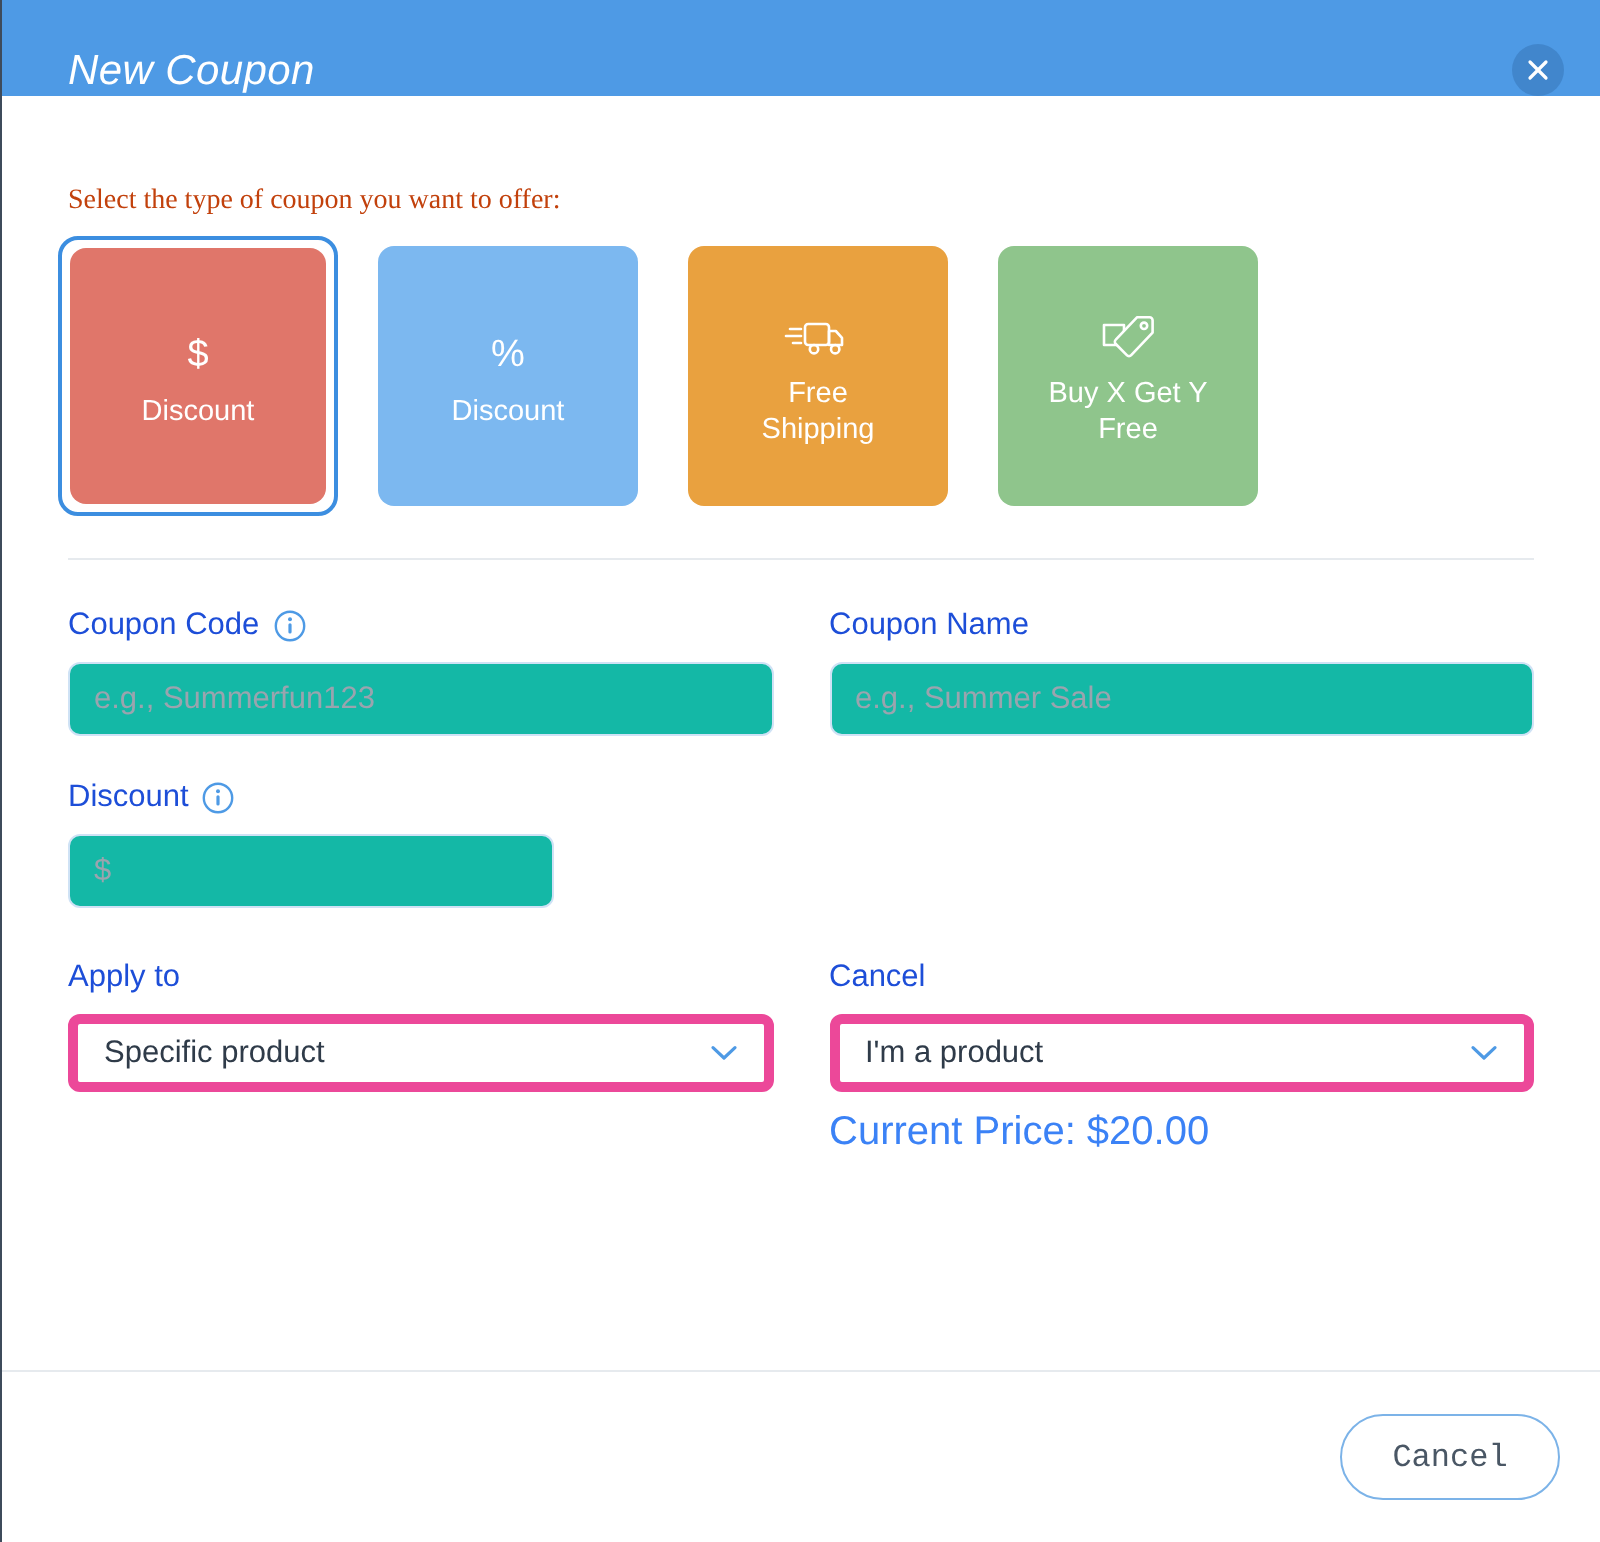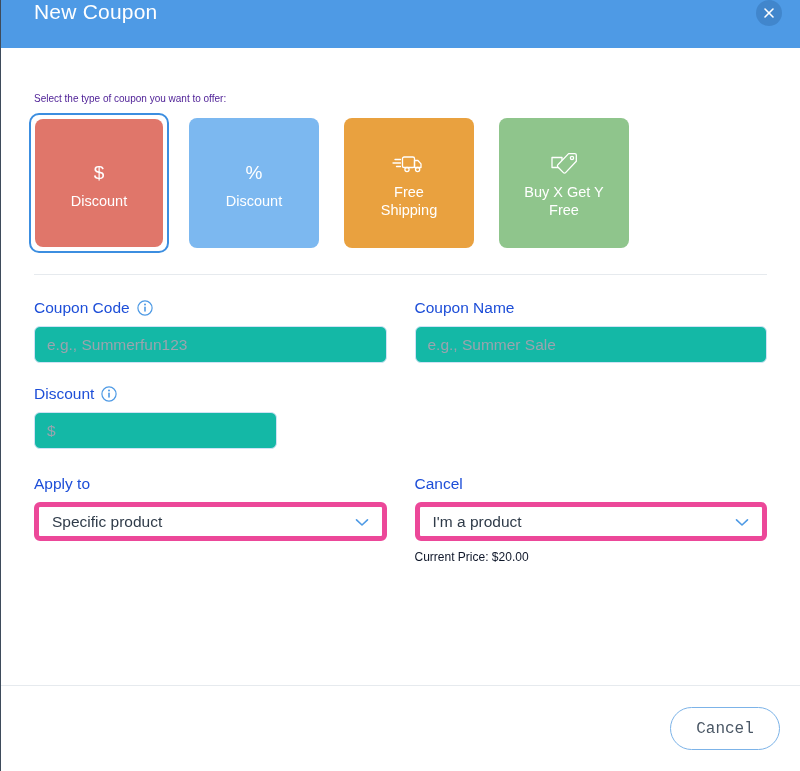--- a/index.html
+++ b/index.html
@@ -21,25 +21,26 @@
     box-sizing: border-box;
     border-left: 1px solid #3e4b5b;
     display: flex;
     flex-direction: column;
   }
   
   .titlebar {
     height: 48px;
     background: #4e9ae5;
     display: flex;
-    align-items: flex-start;
+    align-items: flex-end;
     justify-content: space-between;
     padding: 0 18px 0 33px;
     box-sizing: border-box;
     flex: none;
+    font-style: italic;
   }
   .title-text {
     color: #ffffff;
     font-size: 21px;
     letter-spacing: .2px;
   }
   .close-btn {
     width: 26px;
     height: 26px;
     border-radius: 50%;
@@ -52,24 +53,25 @@
   .close-btn svg { display: block; }
 
   
   .body {
     flex: 1 1 auto;
     padding: 0 33px;
     box-sizing: border-box;
     position: relative;
   }
   .select-label {
-    font-size: 10px;
-    color: #4c1d95;
+    font-size: 14px;
+    color: #c2410c;
     margin-top: 45px;
     margin-bottom: 14px;
+    font-family: Liberation Serif, serif;
   }
 
   
   .cards {
     display: flex;
     gap: 25px;
   }
   .card-wrap {
     width: 130px;
     height: 130px;
@@ -170,22 +172,22 @@
     align-items: center;
     justify-content: space-between;
     padding: 0 13px;
     cursor: pointer;
   }
   .select-value {
     font-size: 15.5px;
     color: #2f3b49;
   }
   .helper {
-    font-size: 12px;
-    color: #0f172a;
+    font-size: 20px;
+    color: #3b82f6;
     margin-top: 9px;
   }
   .spacer-22 { height: 22px; }
   .spacer-26 { height: 26px; }
 
   
   .footer-sep {
     height: 1px;
     background: #e6eaee;
   }

